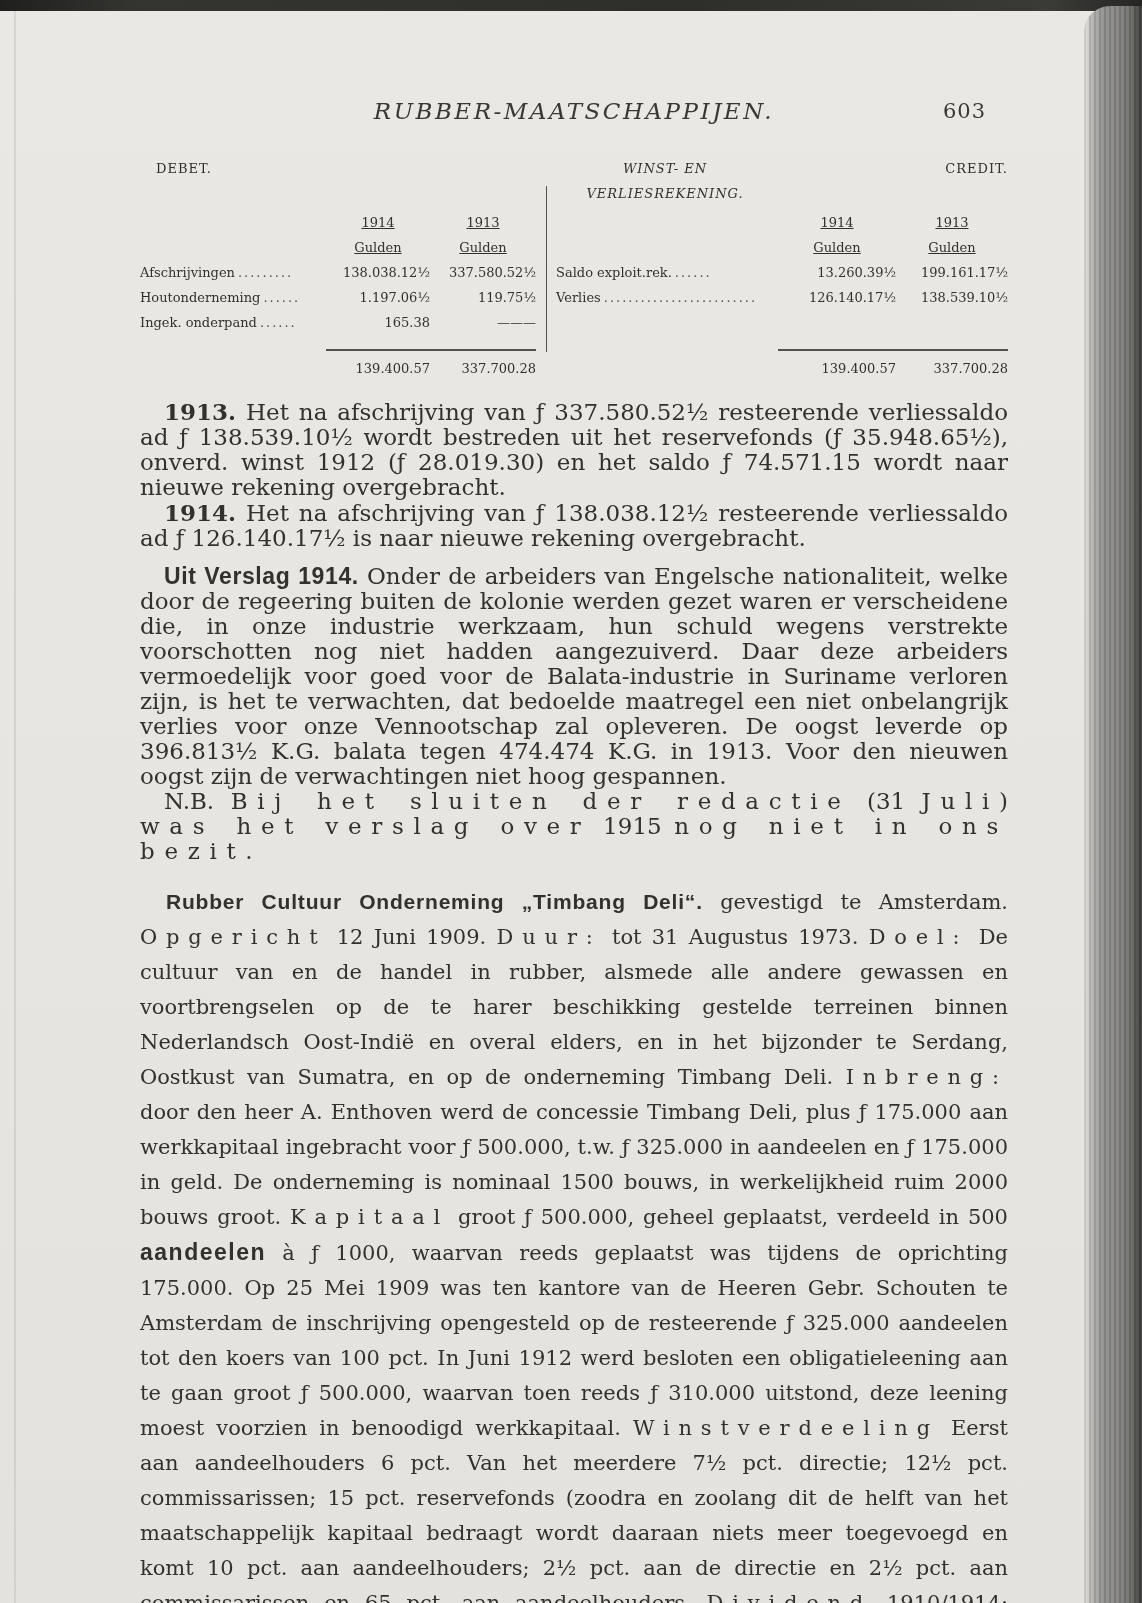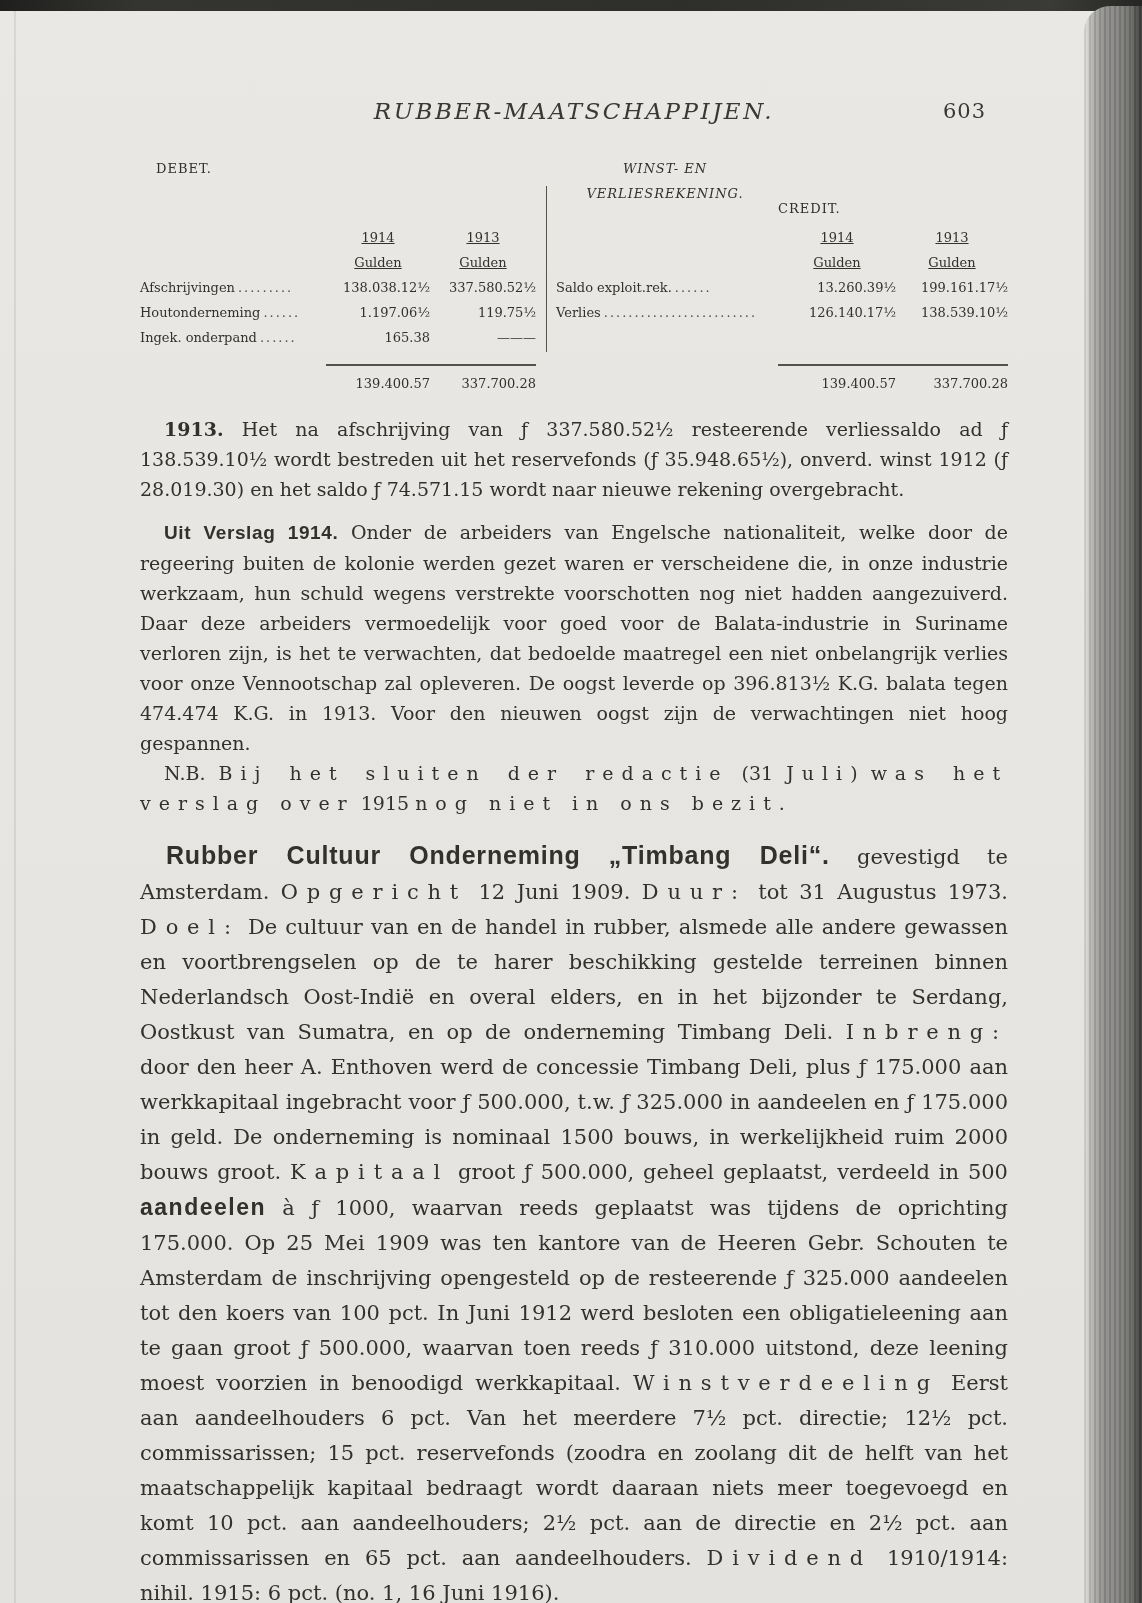--- a/index.html
+++ b/index.html
@@ -42,46 +42,46 @@
   }
   .runhead .pageno{
     position:absolute;right:22px;top:1px;font-size:21px;letter-spacing:1px;color:#3a3833;
   }
   
   .pl-table{position:relative;font-size:13px;line-height:25px;margin-bottom:18px;}
   .tdivider{position:absolute;left:406px;top:30px;width:1px;height:166px;background:#55524c;}
   .thead-row{display:flex;margin-bottom:4px;}
   .thead-row .debet{width:396px;padding-left:16px;letter-spacing:1px;}
   .thead-row .wintitle{flex:1;text-align:center;letter-spacing:1px;font-style:italic;}
-  .thead-row .credit{width:230px;text-align:left;letter-spacing:1px;margin-top:40px;}
+  .thead-row .credit{width:230px;text-align:right;letter-spacing:1px;}
   .thalves{display:flex;}
   .thalf-l{width:396px;}
   .thalf-r{width:452px;margin-left:20px;}
   .trow{display:flex;align-items:baseline;}
   .tlabel{white-space:nowrap;}
   .tdots{flex:1;overflow:hidden;white-space:nowrap;letter-spacing:2px;color:#55524c;padding:0 3px;}
   .thalf-l .tv1{width:104px;text-align:right;white-space:nowrap;}
   .thalf-l .tv2{width:106px;text-align:right;white-space:nowrap;}
   .thalf-r .tv1{width:118px;text-align:right;white-space:nowrap;}
   .thalf-r .tv2{width:112px;text-align:right;white-space:nowrap;}
   .trow.centered .tv1,.trow.centered .tv2{text-align:center;text-decoration:underline;}
   .trow .spacer{flex:1;}
   .trow.totals{margin-top:14px;}
   .trow.totals .tvals{margin-left:auto;display:flex;border-top:2px solid #55524c;padding-top:5px;}
   .dashcell{color:#44423d;}
   
   p{margin:0;text-align:justify;}
-  .para-sm{font-size:19px;line-height:30px;text-indent:24px;}
+  .para-sm{font-size:23px;line-height:25px;text-indent:24px;}
   .mt-s{margin-top:13px;}
   .mt-m{margin-top:20px;}
   .para-lg{font-size:21px;line-height:35px;text-indent:26px;}
   .r-b{font-weight:700;}
   .r-bs{font-weight:700;font-family:"Liberation Sans","DejaVu Sans",sans-serif;letter-spacing:0.6px;}
   .r-bs2{font-weight:700;font-family:"Liberation Sans","DejaVu Sans",sans-serif;letter-spacing:1.5px;font-size:23px;}
-  .r-bh{font-weight:700;font-family:"Liberation Sans","DejaVu Sans",sans-serif;font-size:25px;letter-spacing:0.8px;}
+  .r-bh{font-weight:700;font-family:"Liberation Sans","DejaVu Sans",sans-serif;font-size:21px;letter-spacing:0.8px;}
   .r-sp{letter-spacing:0.42em;}
 </style>
 </head>
 <body>
 
 <div class="page">
   <div class="top-edge"></div>
   <div class="fold-line"></div>
 
   <div class="content">
@@ -166,20 +166,21 @@
             <span class="tvals">
               <span class="tv1">139.400.57</span>
               <span class="tv2">337.700.28</span>
             </span>
           </div>
         </div>
       </div>
     </div>
 
     <p class="para-sm"><span class="r-b">1913.</span><span> Het na afschrijving van ƒ 337.580.52½ resteerende verliessaldo ad ƒ 138.539.10½ wordt bestreden uit het reservefonds (ƒ 35.948.65½), onverd. winst 1912 (ƒ 28.019.30) en het saldo ƒ 74.571.15 wordt naar nieuwe rekening overgebracht.</span></p>
+    <p class="para-sm"><span class="r-b">1914.</span><span> Het na afschrijving van ƒ 138.038.12½ resteerende verliessaldo ad ƒ 126.140.17½ is naar nieuwe rekening overgebracht.</span></p>
     <p class="para-sm mt-s"><span class="r-bs">Uit Verslag 1914.</span><span> Onder de arbeiders van Engelsche nationaliteit, welke door de regeering buiten de kolonie werden gezet waren er verscheidene die, in onze industrie werkzaam, hun schuld wegens verstrekte voorschotten nog niet hadden aangezuiverd. Daar deze arbeiders vermoedelijk voor goed voor de Balata-industrie in Suriname verloren zijn, is het te verwachten, dat bedoelde maatregel een niet onbelangrijk verlies voor onze Vennootschap zal opleveren. De oogst leverde op 396.813½ K.G. balata tegen 474.474 K.G. in 1913. Voor den nieuwen oogst zijn de verwachtingen niet hoog gespannen.</span></p>
     <p class="para-sm"><span>N.B. </span><span class="r-sp">Bij het sluiten der redactie</span><span> (31 </span><span class="r-sp">Juli</span><span>) </span><span class="r-sp">was het verslag over</span><span> 1915 </span><span class="r-sp">nog niet in ons bezit.</span></p>
     <p class="para-lg mt-m"><span class="r-bh">Rubber Cultuur Onderneming „Timbang Deli“.</span><span> gevestigd te Amsterdam. </span><span class="r-sp">Opgericht</span><span> 12 Juni 1909. </span><span class="r-sp">Duur:</span><span> tot 31 Augustus 1973. </span><span class="r-sp">Doel:</span><span> De cultuur van en de handel in rubber, alsmede alle andere gewassen en voortbrengselen op de te harer beschikking gestelde terreinen binnen Nederlandsch Oost-Indië en overal elders, en in het bijzonder te Serdang, Oostkust van Sumatra, en op de onderneming Timbang Deli. </span><span class="r-sp">Inbreng:</span><span> door den heer A. Enthoven werd de concessie Timbang Deli, plus ƒ 175.000 aan werkkapitaal ingebracht voor ƒ 500.000, t.w. ƒ 325.000 in aandeelen en ƒ 175.000 in geld. De onderneming is nominaal 1500 bouws, in werkelijkheid ruim 2000 bouws groot. </span><span class="r-sp">Kapitaal</span><span> groot ƒ 500.000, geheel geplaatst, verdeeld in 500 </span><span class="r-bs2">aandeelen</span><span> à ƒ 1000, waarvan reeds geplaatst was tijdens de oprichting 175.000. Op 25 Mei 1909 was ten kantore van de Heeren Gebr. Schouten te Amsterdam de inschrijving opengesteld op de resteerende ƒ 325.000 aandeelen tot den koers van 100 pct. In Juni 1912 werd besloten een obligatieleening aan te gaan groot ƒ 500.000, waarvan toen reeds ƒ 310.000 uitstond, deze leening moest voorzien in benoodigd werkkapitaal. </span><span class="r-sp">Winstverdeeling</span><span> Eerst aan aandeelhouders 6 pct. Van het meerdere 7½ pct. directie; 12½ pct. commissarissen; 15 pct. reservefonds (zoodra en zoolang dit de helft van het maatschappelijk kapitaal bedraagt wordt daaraan niets meer toegevoegd en komt 10 pct. aan aandeelhouders; 2½ pct. aan de directie en 2½ pct. aan commissarissen en 65 pct. aan aandeelhouders. </span><span class="r-sp">Dividend</span><span> 1910/1914: nihil. 1915: 6 pct. (no. 1, 16 Juni 1916). </span></p>
 
   </div>
 
   <div class="right-edge"></div>
 </div>
 
 </body></html>

